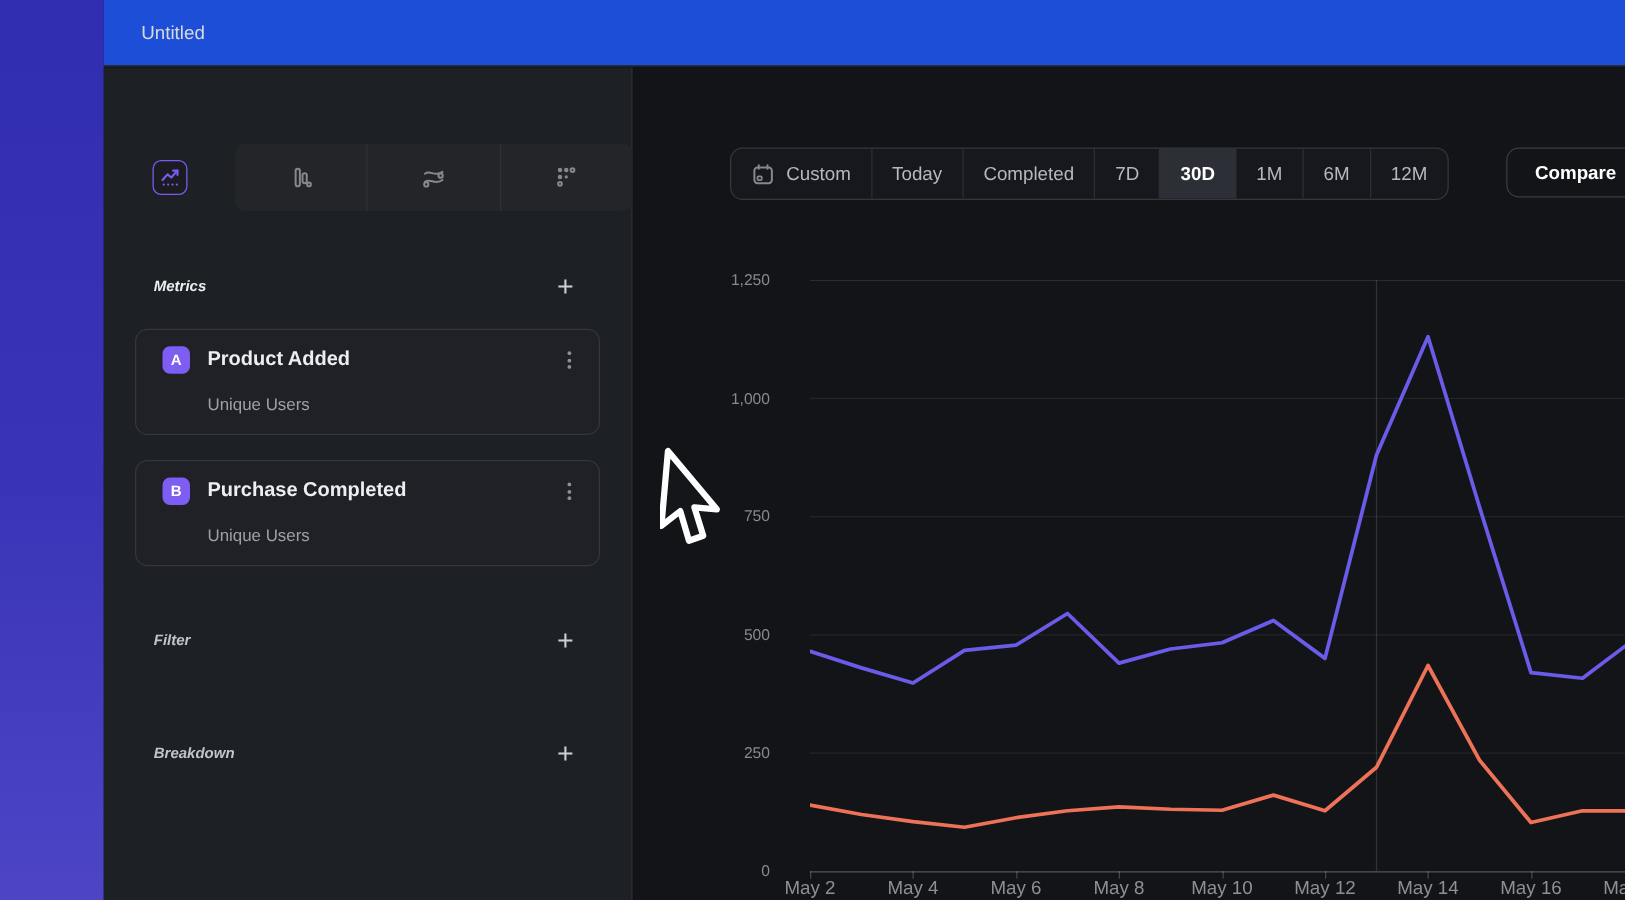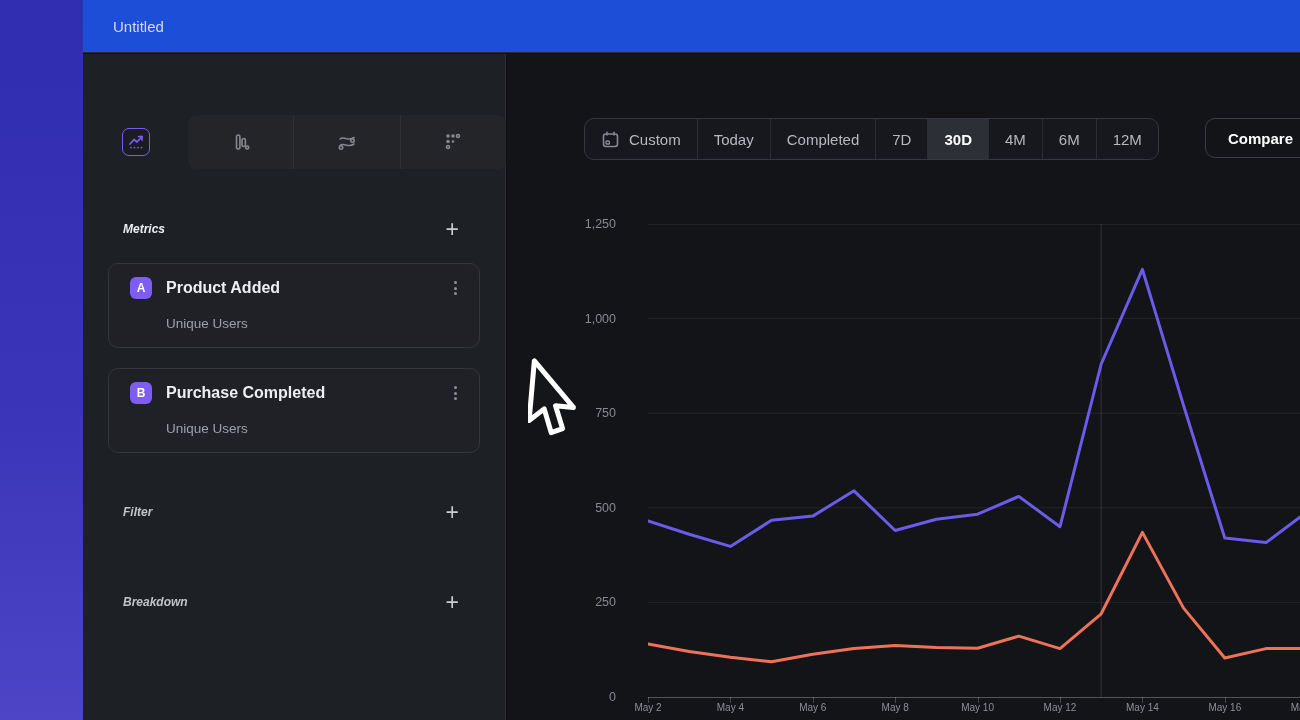--- a/index.html
+++ b/index.html
@@ -70,21 +70,21 @@
   .legend{position:absolute;left:437px;top:138px;display:flex;gap:16px;white-space:nowrap;}
   .legitem{display:flex;align-items:center;gap:7px;font-size:13.5px;color:#c6c8cd;}
   .swatch{width:13px;height:13px;border-radius:3px;flex:0 0 auto;}
 
   
   #plot{position:absolute;left:141px;top:170px;width:652px;height:473px;
     border-bottom:1px solid rgba(255,255,255,0.28);}
   #plot svg{position:absolute;left:0;top:0;}
   .ylab{position:absolute;right:684px;width:60px;text-align:right;color:#87898f;font-size:12.5px;
     transform:translateY(-50%);}
-  .xlab{position:absolute;top:648px;color:#8c8f95;font-size:10px;transform:translateX(-50%);white-space:nowrap;}
+  .xlab{position:absolute;top:648px;color:#8c8f95;font-size:15px;transform:translateX(-50%);white-space:nowrap;}
   .xtick{position:absolute;top:643px;width:1px;height:6px;background:rgba(255,255,255,0.22);}
 
   
   #cursor{left:528px;top:357px;width:56px;height:88px;pointer-events:none;}
 
   svg .ic{stroke:#85888e;fill:none;stroke-width:1.6;stroke-linecap:round;stroke-linejoin:round;}
 </style>
 </head>
 <body>
 
@@ -185,21 +185,21 @@
           <path class="ic" d="M6 2.2 V5 M13 2.2 V5"></path>
           <rect x="5" y="11" width="3.4" height="3" rx="0.8" fill="none" stroke="#85888e" stroke-width="1.4"></rect>
         </svg>
       </span>
       <span>Custom</span>
     </div>
     <div class="rbtn">Today</div>
     <div class="rbtn">Completed</div>
     <div class="rbtn">7D</div>
     <div class="rbtn active">30D</div>
-    <div class="rbtn">4M</div>
+    <div class="rbtn">1M</div>
     <div class="rbtn">6M</div>
     <div class="rbtn">12M</div>
   </div>
 
   <div class="comparebtn">Compare</div>
 
 
   <div id="plot">
       <svg width="652" height="473" viewBox="0 0 652 473">
         <line x1="0" x2="652" y1="378.4" y2="378.4" stroke="rgba(255,255,255,0.07)" stroke-width="1"></line>

